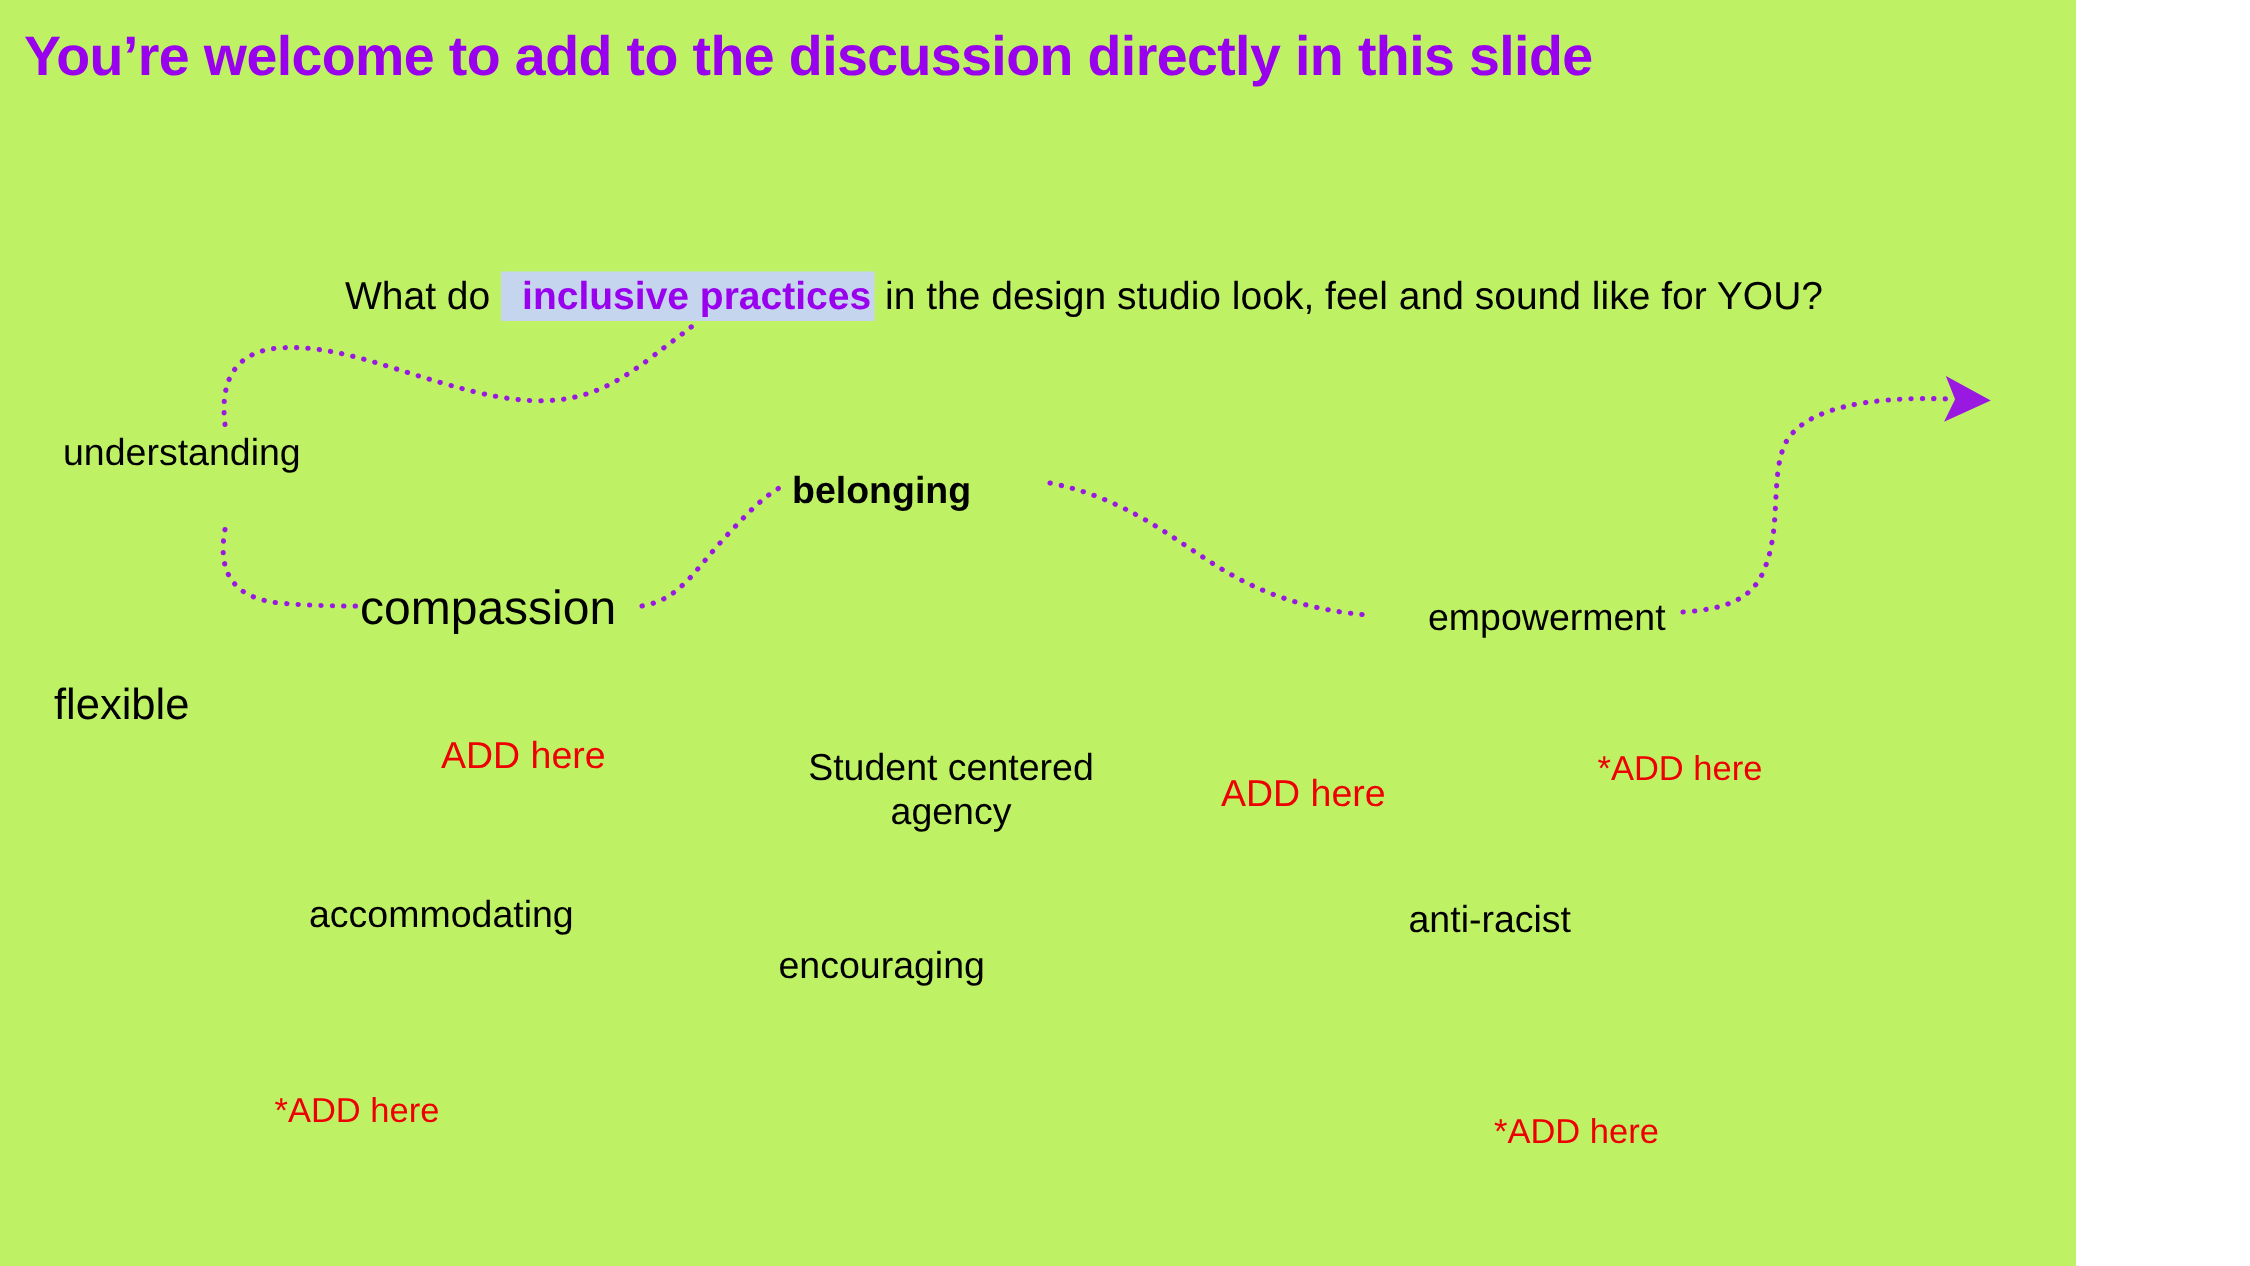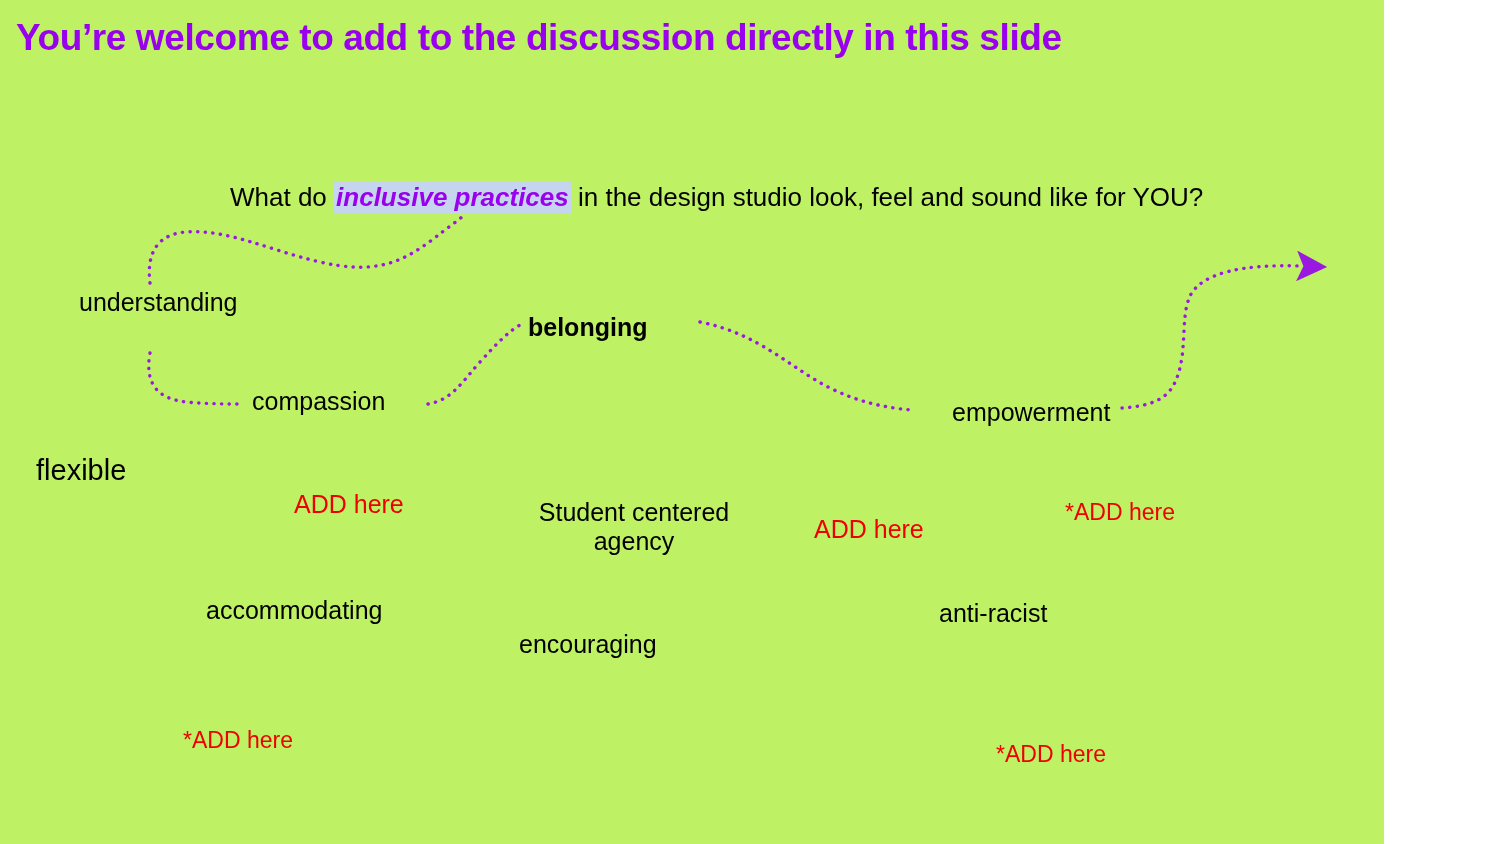--- a/index.html
+++ b/index.html
@@ -51,22 +51,21 @@
     top: 181px;
     font-size: 26px;
     color: #000000;
     white-space: nowrap;
     line-height: 1.25;
   }
   #prompt .highlight {
     background: #c6d5ee;
     color: #9900ee;
     font-weight: bold;
-    font-style: italic;
-    padding: 1px 2px 2px 2px;
+    padding: 1px 2px 2px 14px;
   }
 
   
   #connectors {
     position: absolute;
     left: 0;
     top: 0;
     width: 1500px;
     height: 844px;
     pointer-events: none;
@@ -104,23 +103,23 @@
     <g id="connector-paths" fill="none" stroke="#9a19e0" stroke-width="3.4" stroke-linecap="round" stroke-dasharray="0.2 7.4">
         <path d="M 150 283 C 146 250 160 234 186 232 C 228 229 268 250 320 262 C 376 275 402 262 432 240 C 446 229 456 222 462 217"></path>
         <path d="M 150 353 C 144 386 160 399 186 402 C 208 404 228 404 244 404"></path>
         <path d="M 428 404 C 452 400 462 382 480 362 C 498 342 510 330 522 324"></path>
         <path d="M 700 322 C 760 334 790 368 830 388 C 858 402 886 408 912 410"></path>
         <path d="M 1122 408 C 1150 406 1168 400 1176 380 C 1188 352 1180 318 1190 296 C 1202 272 1246 264 1300 266" marker-end="url(#arrow-head)"></path>
       </g>
   </svg>
 
   <div id="term-layer">
-      <div class="term" style="left: 42px; top: 288px; font-size: 25px; margin-left: 37px;">understanding</div>
+      <div class="term" style="left: 42px; top: 288px; font-size: 25px;">understanding</div>
       <div class="term bold" style="left: 528px; top: 313px; font-size: 25px;">belonging</div>
-      <div class="term" style="left: 252px; top: 387px; font-size: 25px;">compassion</div>
+      <div class="term" style="left: 240px; top: 387px; font-size: 32px;">compassion</div>
       <div class="term" style="left: 952px; top: 398px; font-size: 25px;">empowerment</div>
       <div class="term" style="left: 36px; top: 454px; font-size: 29px;">flexible</div>
       <div class="term add" style="left: 294px; top: 490px; font-size: 25px;">ADD here</div>
       <div class="term center" style="left: 518px; top: 498px; font-size: 25px; width: 232px;">Student centered agency</div>
       <div class="term add" style="left: 814px; top: 515px; font-size: 25px;">ADD here</div>
       <div class="term add" style="left: 1065px; top: 499px; font-size: 23px;">*ADD here</div>
       <div class="term" style="left: 206px; top: 596px; font-size: 25px;">accommodating</div>
       <div class="term" style="left: 939px; top: 599px; font-size: 25px;">anti-racist</div>
       <div class="term" style="left: 519px; top: 630px; font-size: 25px;">encouraging</div>
       <div class="term add" style="left: 183px; top: 727px; font-size: 23px;">*ADD here</div>

